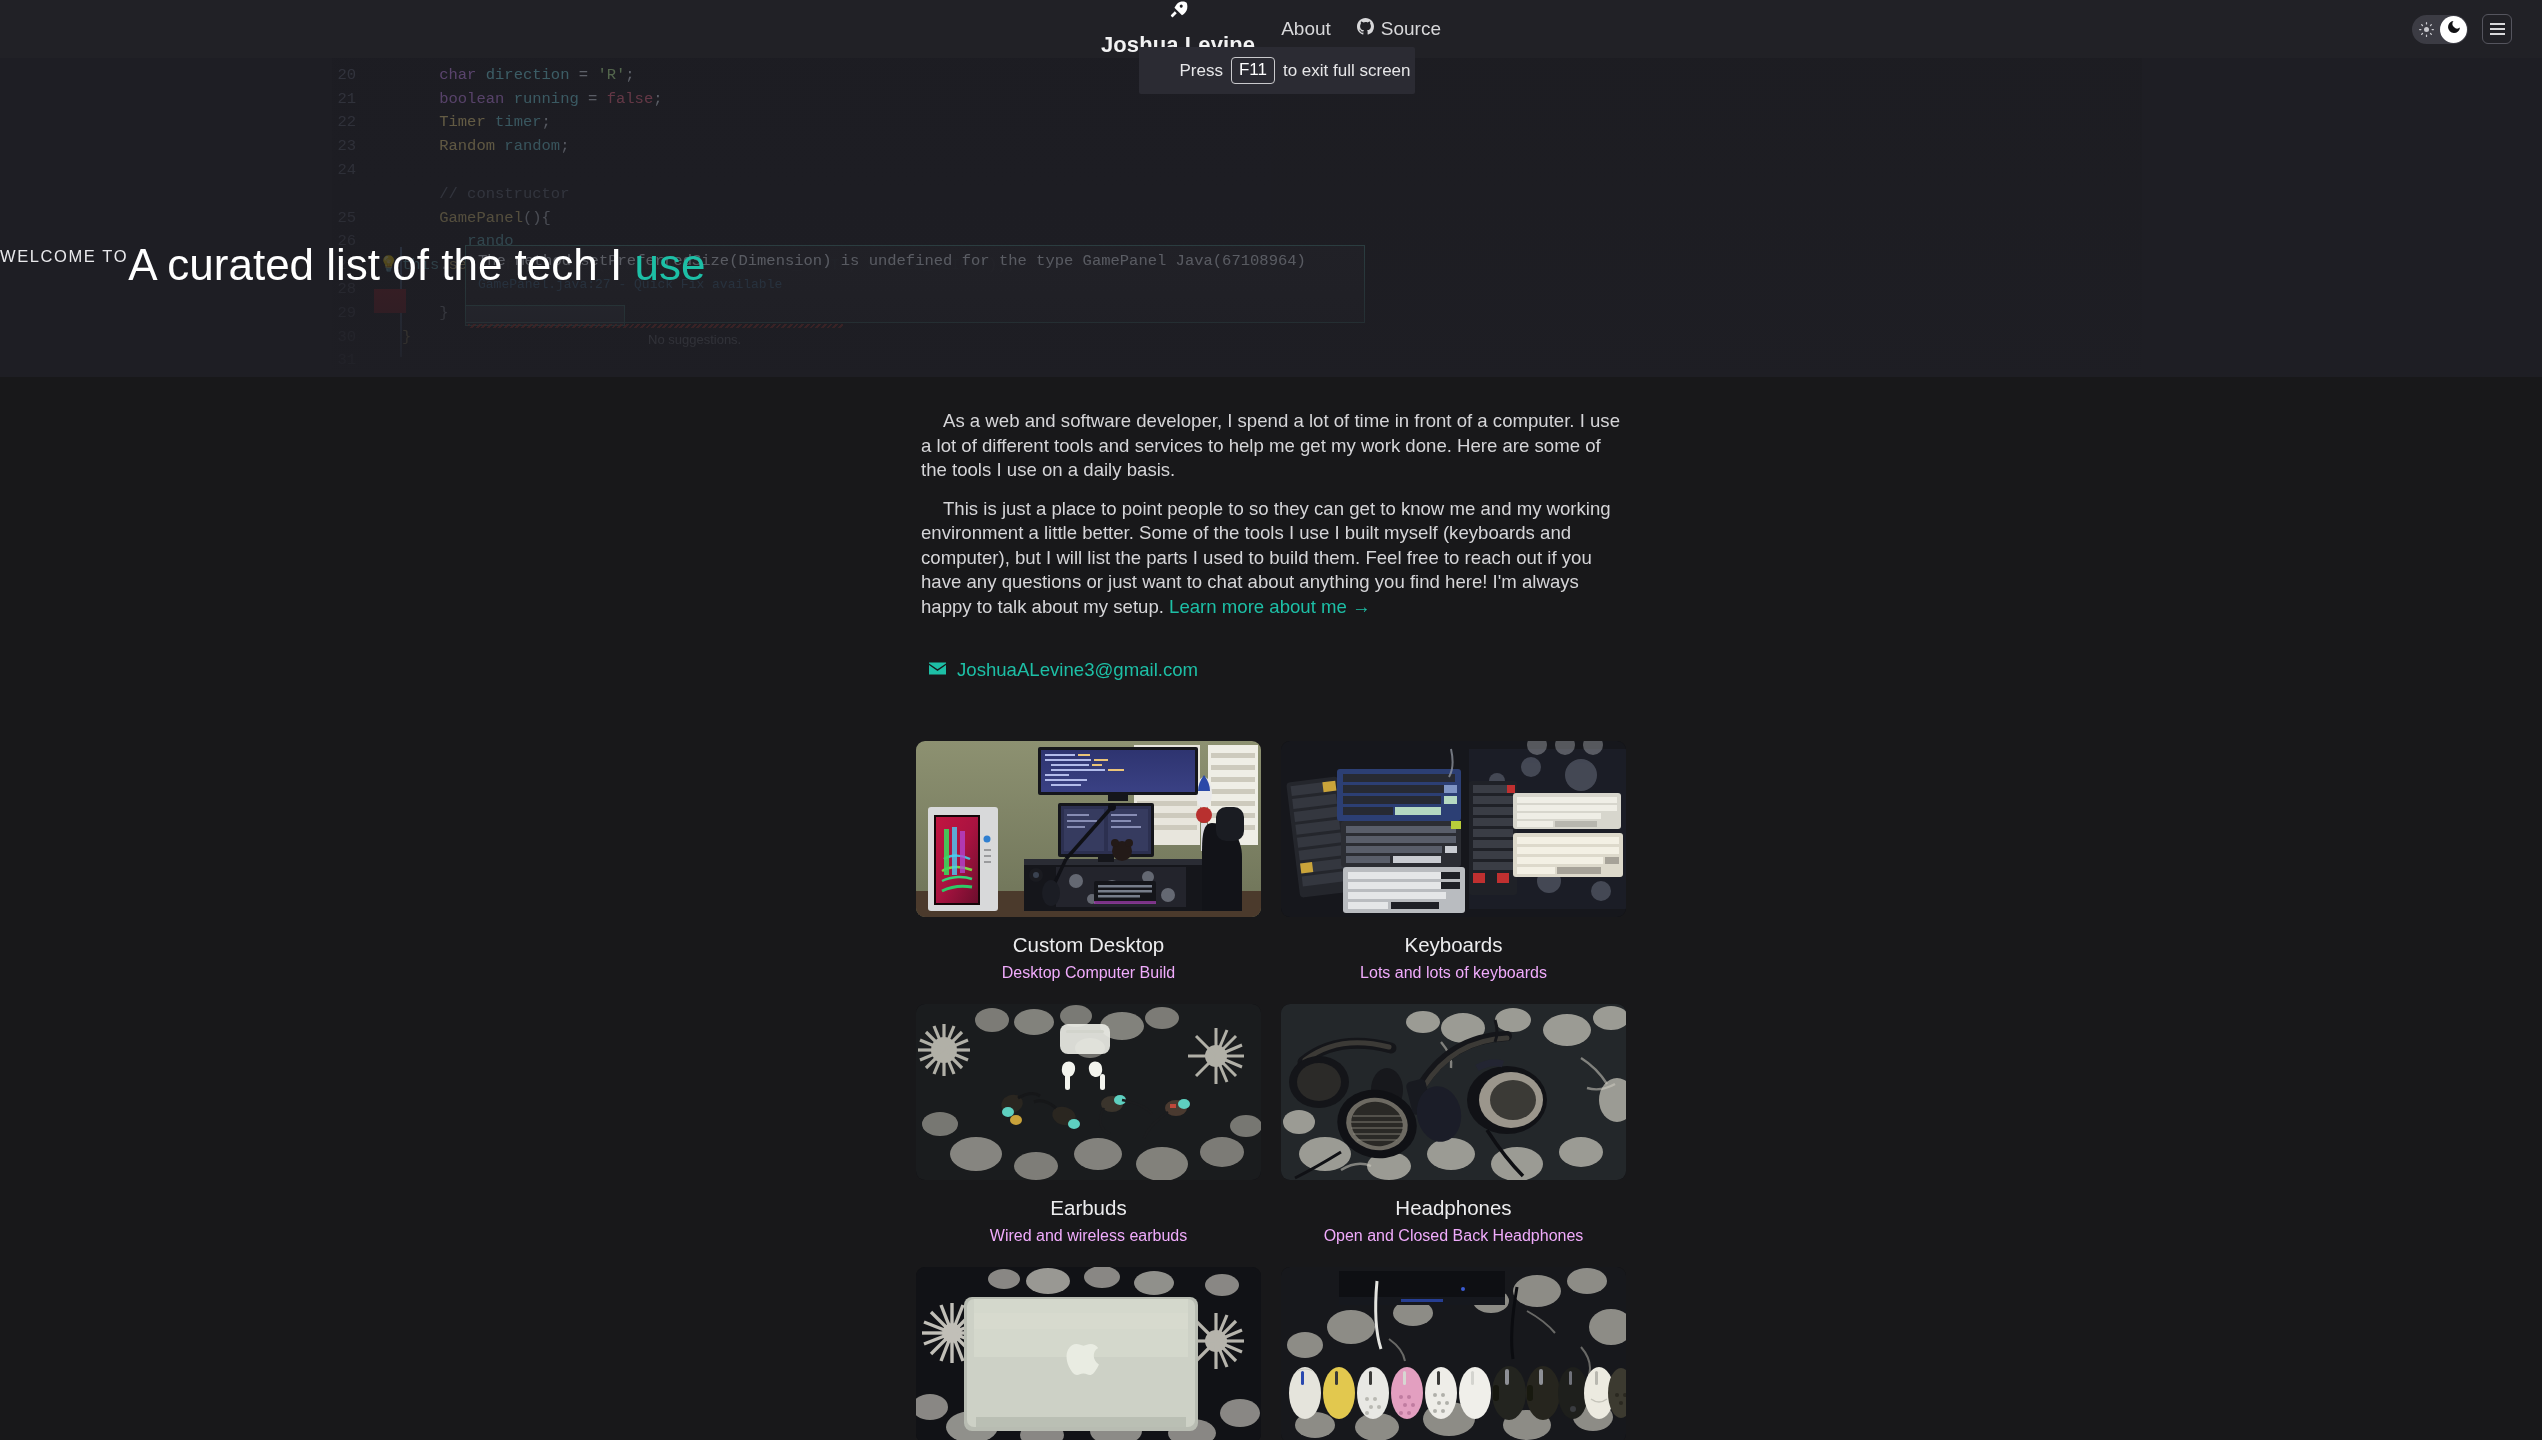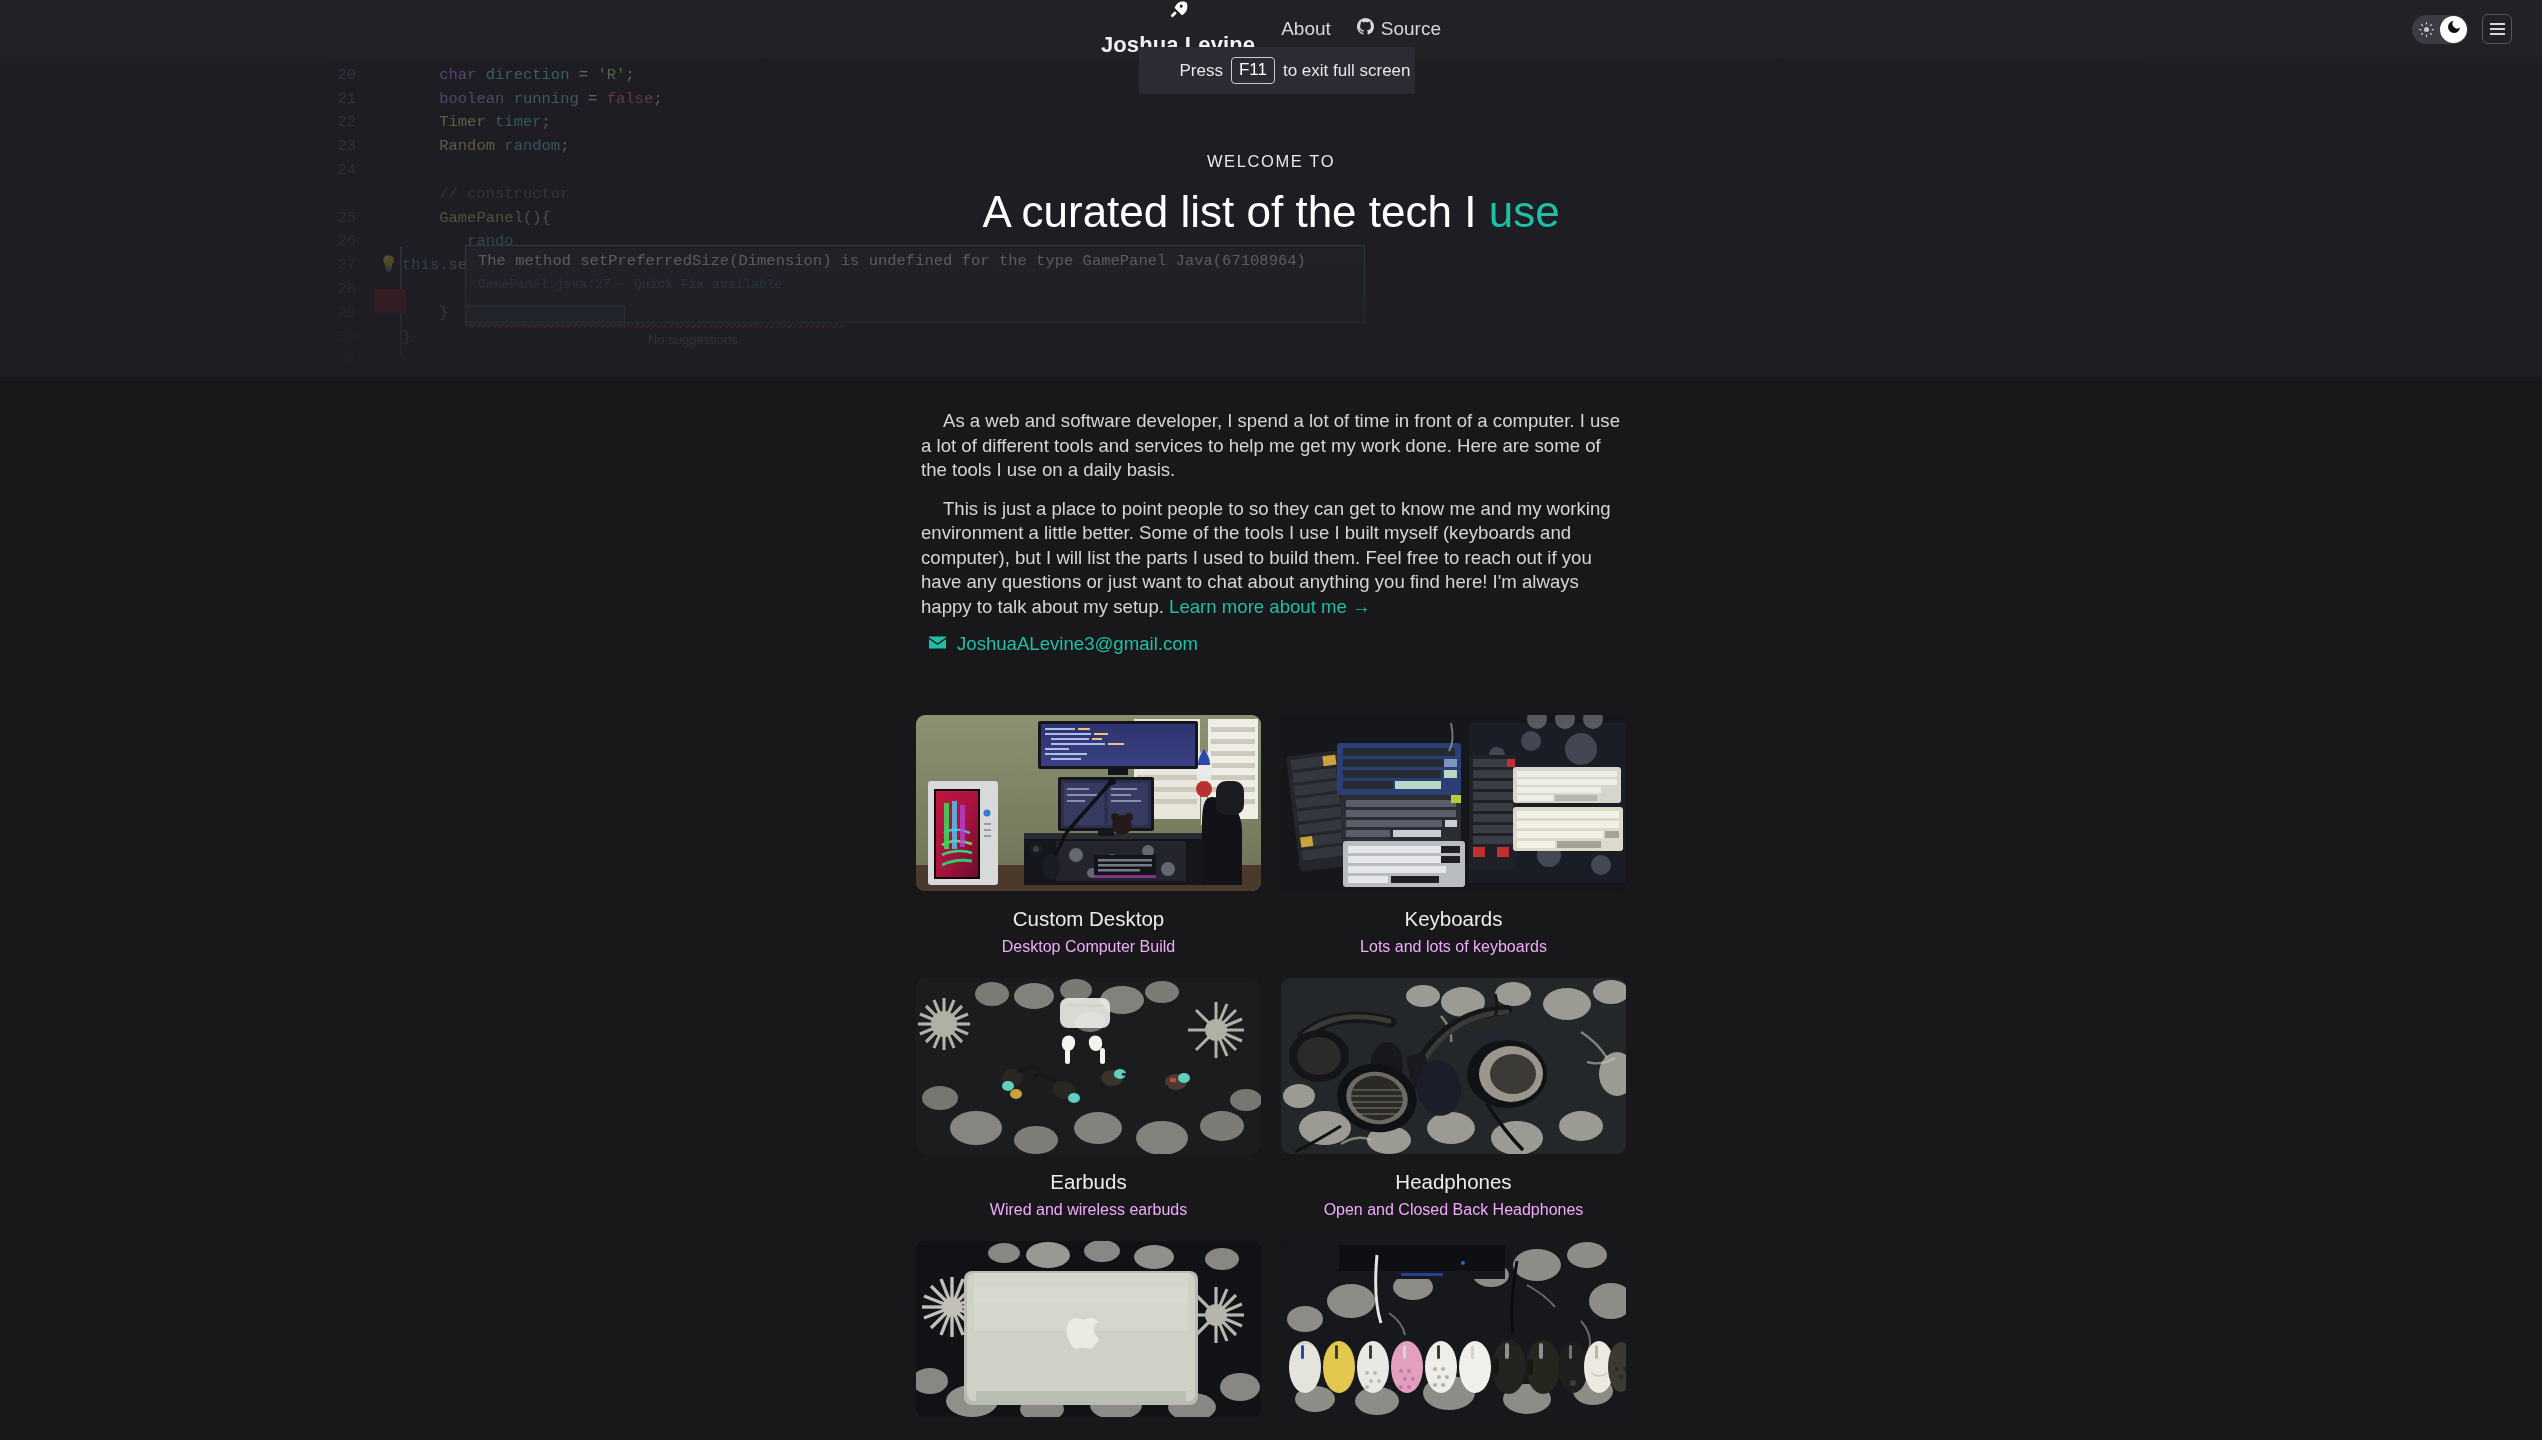--- a/index.html
+++ b/index.html
@@ -134,21 +134,21 @@
   .sel-box {
     position: absolute; left: 465px; top: 258px; width: 160px; height: 21px;
     background: rgba(120,140,160,.18); border: 1px solid #3f6f6c;
   }
   .hero-fade {
     position: absolute; inset: 0;
     background: linear-gradient(180deg, rgba(30,30,36,.30) 0%, rgba(30,30,36,.55) 55%, rgba(30,30,36,.92) 100%);
   }
   .hero-content {
     position: absolute; inset: 0;
-    display: flex; flex-direction: column; align-items: center;
+    display: flex; flex-direction: row; align-items: center;
     justify-content: flex-start; padding-top: 105px;
   }
   .welcome {
     color: #e9e9ec; font-size: 16.5px; letter-spacing: 1.6px;
     text-transform: uppercase; margin-bottom: 16px;
   }
   .hero-title {
     color: #ffffff; font-size: 44px; font-weight: 400; white-space: nowrap;
   }
   .hero-title .accent { color: #1dbfa6; }
@@ -158,21 +158,21 @@
     position: absolute; top: 377px; left: 0; width: 2542px;
     display: flex; flex-direction: column; align-items: center;
   }
   .intro { width: 700px; padding-top: 32px; }
   .intro p {
     color: #d5d5d8; font-size: 18.6px; line-height: 24.5px;
     text-indent: 22px; margin-bottom: 14px; text-align: left;
   }
   .learn-link { color: #1dbfa6; text-decoration: none; }
   .email-row {
-    width: 700px; 
+    width: 700px; margin-top: 26px;
     display: flex; align-items: center; gap: 11px; padding-left: 8px;
   }
   .email-link { color: #1dbfa6; font-size: 18.6px; text-decoration: none; }
 
   
   .grid {
     margin-top: 60px;
     width: 710px;
     display: grid; grid-template-columns: 345px 345px;
     column-gap: 20px; row-gap: 22px;

